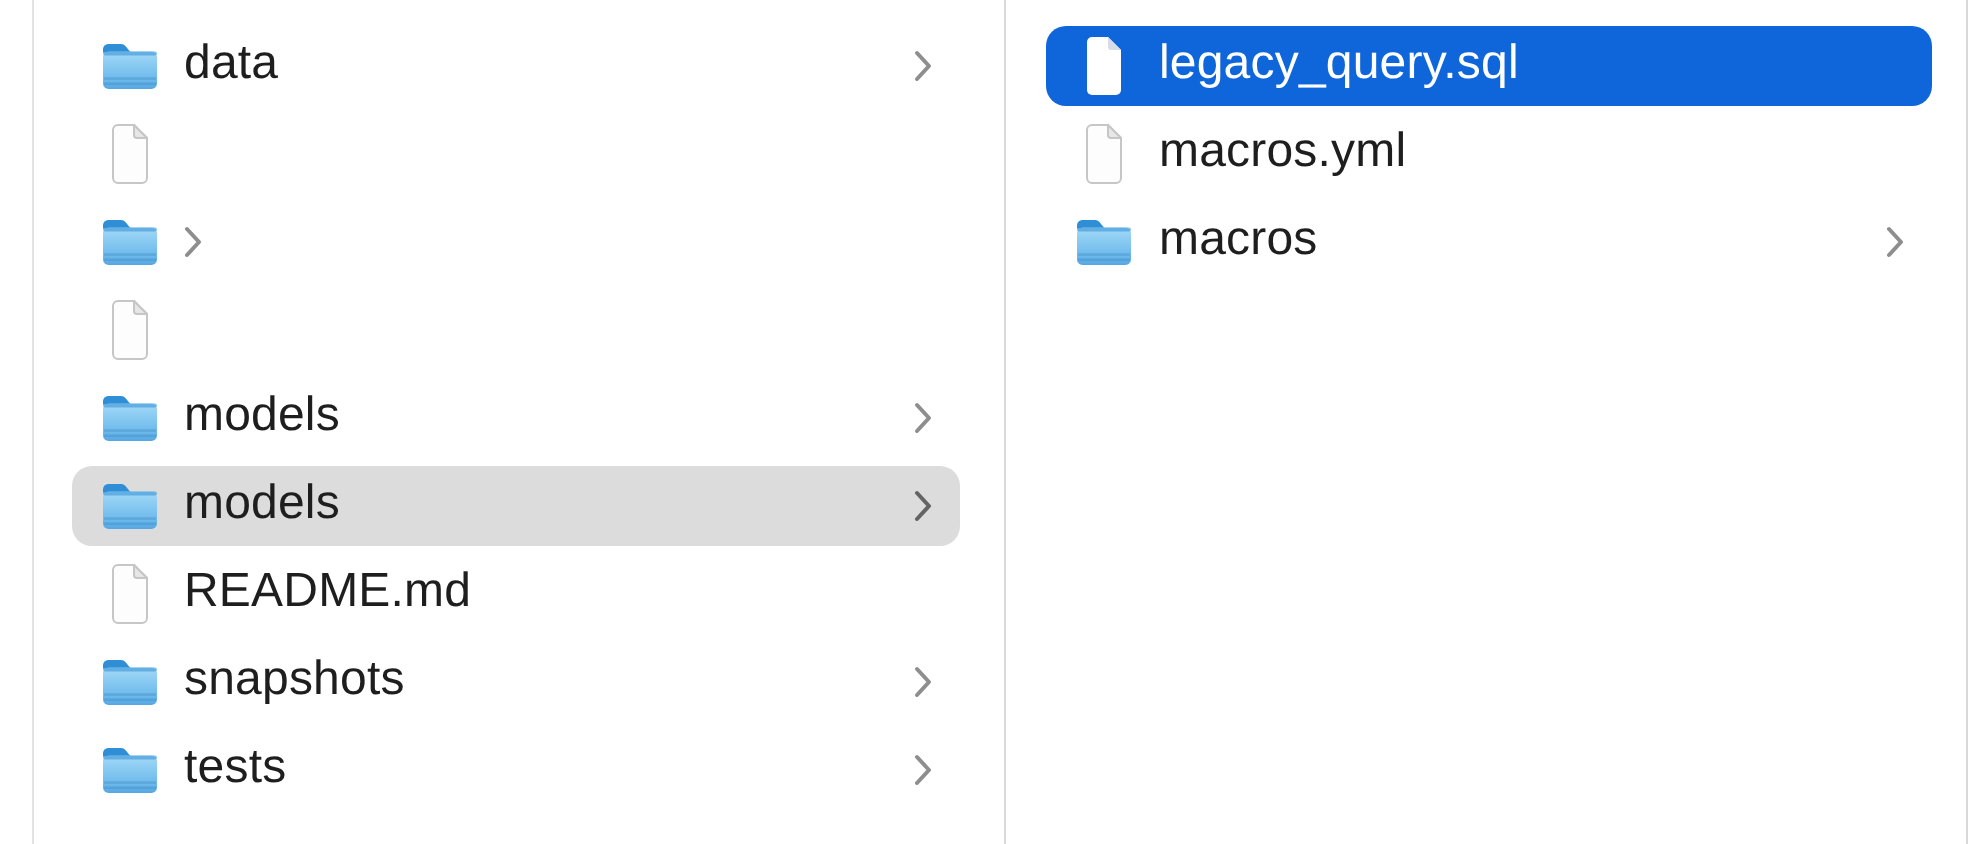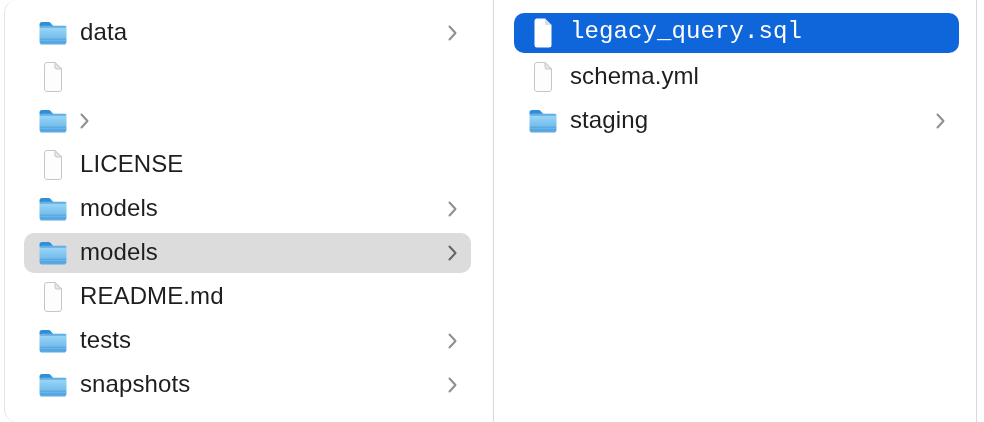--- a/index.html
+++ b/index.html
@@ -3,21 +3,21 @@
 <meta charset="utf-8">
 <style>
   html,body{margin:0;padding:0;background:#ffffff;}
   body{
     width:984px;height:422px;overflow:hidden;
     font-family:"Liberation Sans","DejaVu Sans",sans-serif;
     -webkit-font-smoothing:antialiased;
   }
   .browser{
     display:flex;height:100%;box-sizing:border-box;
-    margin-left:4px;border-left:1px solid #e3e3e3;border-radius:13px;
+    margin-left:16px;border-left:1px solid #e3e3e3;
   }
   .col{box-sizing:border-box;padding-top:13px;}
   .col1{width:489px;border-right:1px solid var(--divider,#d9d9d9);}
   .col2{width:483px;border-right:1px solid var(--divider,#d9d9d9);}
   .col3{flex:1;}
   .row{
     height:40px;margin:0 22px 4px 19px;border-radius:10px;
     display:flex;align-items:center;padding:0 14px;
     cursor:default;
   }
@@ -28,21 +28,21 @@
     margin-right:12px;
   }
   .label{
     flex:1;font-size:24px;color:#1e1e1e;line-height:1;
     white-space:nowrap;overflow:hidden;letter-spacing:.1px;
     padding-bottom:2px;
   }
   .chevron{display:flex;align-items:center;color:#8e8e8e;flex:0 0 auto;}
   .row.sel-gray{background:var(--sel-gray,#dcdcdc);}
   .row.sel-gray .chevron{color:#646464;}
-  .row.sel-blue{background:var(--sel-blue,#0f66da);font-family:Liberation Mono, monospace;}
+  .row.sel-blue{background:var(--sel-blue,#0f66da);}
   .row.sel-blue .label{color:#ffffff;}
 </style>
 </head>
 <body>
 
 <div class="browser">
   <div class="col col1">
       <div class="row">
     <span class="icon-slot">
           <svg width="30" height="26" viewBox="0 0 30 26">
@@ -99,21 +99,20 @@
       </svg>
     </span>
   </div>
       <div class="row">
     <span class="icon-slot">
           <svg width="24" height="30" viewBox="0 0 24 30">
     <path d="M6 0.5 H14 L20.5 7 V27 A2.5 2.5 0 0 1 18 29.5 H6 A2.5 2.5 0 0 1 3.5 27 V3 A2.5 2.5 0 0 1 6 0.5 Z" fill="#fdfdfd" stroke="#c6c6c6" stroke-width="1"></path>
     <path d="M14 0.5 L20.5 7 H15.5 A1.5 1.5 0 0 1 14 5.5 Z" fill="#e7e7e7" stroke="#c6c6c6" stroke-width="1" stroke-linejoin="round"></path>
   </svg>
         </span>
-    <span class="label">LICENSE</span>
 
   </div>
       <div class="row">
     <span class="icon-slot">
           <svg width="30" height="26" viewBox="0 0 30 26">
     <defs>
       <linearGradient id="fg2" x1="0" y1="0" x2="0" y2="1">
         <stop offset="0" stop-color="#a2d9f7"></stop>
         <stop offset="0.72" stop-color="#6fbbec"></stop>
         <stop offset="1" stop-color="#55a7e2"></stop>
@@ -164,58 +163,58 @@
     <path d="M14 0.5 L20.5 7 H15.5 A1.5 1.5 0 0 1 14 5.5 Z" fill="#e7e7e7" stroke="#c6c6c6" stroke-width="1" stroke-linejoin="round"></path>
   </svg>
         </span>
     <span class="label">README.md</span>
 
   </div>
       <div class="row">
     <span class="icon-slot">
           <svg width="30" height="26" viewBox="0 0 30 26">
     <defs>
+      <linearGradient id="fg4" x1="0" y1="0" x2="0" y2="1">
+        <stop offset="0" stop-color="#a2d9f7"></stop>
+        <stop offset="0.72" stop-color="#6fbbec"></stop>
+        <stop offset="1" stop-color="#55a7e2"></stop>
+      </linearGradient>
+    </defs>
+    <path d="M1.5 9 V4.6 A2.6 2.6 0 0 1 4.1 2 H10.6 A2.6 2.6 0 0 1 12.6 2.9 L15.4 6.2 H1.5 Z" fill="#2f8ed6"></path>
+    <rect x="1.5" y="5.8" width="27" height="18.7" rx="2.8" fill="url(#fg4)"></rect>
+    <rect x="1.5" y="5.8" width="27" height="2" rx="1" fill="#2f8ed6" opacity="0.55"></rect>
+    <rect x="2" y="18.6" width="26" height="1.3" fill="#3b87c4" opacity="0.35"></rect>
+    <rect x="2" y="21.2" width="26" height="1.3" fill="#3b87c4" opacity="0.35"></rect>
+  </svg>
+        </span>
+    <span class="label">snapshots</span>
+    <span class="chevron">
+      <svg width="9" height="16" viewBox="0 0 9 16">
+        <path d="M1.5 1.5 L7.5 8 L1.5 14.5" fill="none" stroke="currentColor" stroke-width="2" stroke-linecap="round" stroke-linejoin="round"></path>
+      </svg>
+    </span>
+  </div>
+      <div class="row">
+    <span class="icon-slot">
+          <svg width="30" height="26" viewBox="0 0 30 26">
+    <defs>
       <linearGradient id="fg5" x1="0" y1="0" x2="0" y2="1">
         <stop offset="0" stop-color="#a2d9f7"></stop>
         <stop offset="0.72" stop-color="#6fbbec"></stop>
         <stop offset="1" stop-color="#55a7e2"></stop>
       </linearGradient>
     </defs>
     <path d="M1.5 9 V4.6 A2.6 2.6 0 0 1 4.1 2 H10.6 A2.6 2.6 0 0 1 12.6 2.9 L15.4 6.2 H1.5 Z" fill="#2f8ed6"></path>
     <rect x="1.5" y="5.8" width="27" height="18.7" rx="2.8" fill="url(#fg5)"></rect>
     <rect x="1.5" y="5.8" width="27" height="2" rx="1" fill="#2f8ed6" opacity="0.55"></rect>
     <rect x="2" y="18.6" width="26" height="1.3" fill="#3b87c4" opacity="0.35"></rect>
     <rect x="2" y="21.2" width="26" height="1.3" fill="#3b87c4" opacity="0.35"></rect>
   </svg>
         </span>
     <span class="label">tests</span>
-    <span class="chevron">
-      <svg width="9" height="16" viewBox="0 0 9 16">
-        <path d="M1.5 1.5 L7.5 8 L1.5 14.5" fill="none" stroke="currentColor" stroke-width="2" stroke-linecap="round" stroke-linejoin="round"></path>
-      </svg>
-    </span>
-  </div>
-      <div class="row">
-    <span class="icon-slot">
-          <svg width="30" height="26" viewBox="0 0 30 26">
-    <defs>
-      <linearGradient id="fg4" x1="0" y1="0" x2="0" y2="1">
-        <stop offset="0" stop-color="#a2d9f7"></stop>
-        <stop offset="0.72" stop-color="#6fbbec"></stop>
-        <stop offset="1" stop-color="#55a7e2"></stop>
-      </linearGradient>
-    </defs>
-    <path d="M1.5 9 V4.6 A2.6 2.6 0 0 1 4.1 2 H10.6 A2.6 2.6 0 0 1 12.6 2.9 L15.4 6.2 H1.5 Z" fill="#2f8ed6"></path>
-    <rect x="1.5" y="5.8" width="27" height="18.7" rx="2.8" fill="url(#fg4)"></rect>
-    <rect x="1.5" y="5.8" width="27" height="2" rx="1" fill="#2f8ed6" opacity="0.55"></rect>
-    <rect x="2" y="18.6" width="26" height="1.3" fill="#3b87c4" opacity="0.35"></rect>
-    <rect x="2" y="21.2" width="26" height="1.3" fill="#3b87c4" opacity="0.35"></rect>
-  </svg>
-        </span>
-    <span class="label">snapshots</span>
     <span class="chevron">
       <svg width="9" height="16" viewBox="0 0 9 16">
         <path d="M1.5 1.5 L7.5 8 L1.5 14.5" fill="none" stroke="currentColor" stroke-width="2" stroke-linecap="round" stroke-linejoin="round"></path>
       </svg>
     </span>
   </div>
     </div>
   <div class="col col2">
       <div class="row sel-blue">
     <span class="icon-slot">
@@ -227,41 +226,41 @@
     <span class="label">legacy_query.sql</span>
 
   </div>
       <div class="row">
     <span class="icon-slot">
           <svg width="24" height="30" viewBox="0 0 24 30">
     <path d="M6 0.5 H14 L20.5 7 V27 A2.5 2.5 0 0 1 18 29.5 H6 A2.5 2.5 0 0 1 3.5 27 V3 A2.5 2.5 0 0 1 6 0.5 Z" fill="#fdfdfd" stroke="#c6c6c6" stroke-width="1"></path>
     <path d="M14 0.5 L20.5 7 H15.5 A1.5 1.5 0 0 1 14 5.5 Z" fill="#e7e7e7" stroke="#c6c6c6" stroke-width="1" stroke-linejoin="round"></path>
   </svg>
         </span>
-    <span class="label">schema.yml</span>
+    <span class="label">macros.yml</span>
 
   </div>
       <div class="row">
     <span class="icon-slot">
           <svg width="30" height="26" viewBox="0 0 30 26">
     <defs>
       <linearGradient id="fg6" x1="0" y1="0" x2="0" y2="1">
         <stop offset="0" stop-color="#a2d9f7"></stop>
         <stop offset="0.72" stop-color="#6fbbec"></stop>
         <stop offset="1" stop-color="#55a7e2"></stop>
       </linearGradient>
     </defs>
     <path d="M1.5 9 V4.6 A2.6 2.6 0 0 1 4.1 2 H10.6 A2.6 2.6 0 0 1 12.6 2.9 L15.4 6.2 H1.5 Z" fill="#2f8ed6"></path>
     <rect x="1.5" y="5.8" width="27" height="18.7" rx="2.8" fill="url(#fg6)"></rect>
     <rect x="1.5" y="5.8" width="27" height="2" rx="1" fill="#2f8ed6" opacity="0.55"></rect>
     <rect x="2" y="18.6" width="26" height="1.3" fill="#3b87c4" opacity="0.35"></rect>
     <rect x="2" y="21.2" width="26" height="1.3" fill="#3b87c4" opacity="0.35"></rect>
   </svg>
         </span>
-    <span class="label">staging</span>
+    <span class="label">macros</span>
     <span class="chevron">
       <svg width="9" height="16" viewBox="0 0 9 16">
         <path d="M1.5 1.5 L7.5 8 L1.5 14.5" fill="none" stroke="currentColor" stroke-width="2" stroke-linecap="round" stroke-linejoin="round"></path>
       </svg>
     </span>
   </div>
     </div>
   <div class="col col3"></div>
 </div>
 

